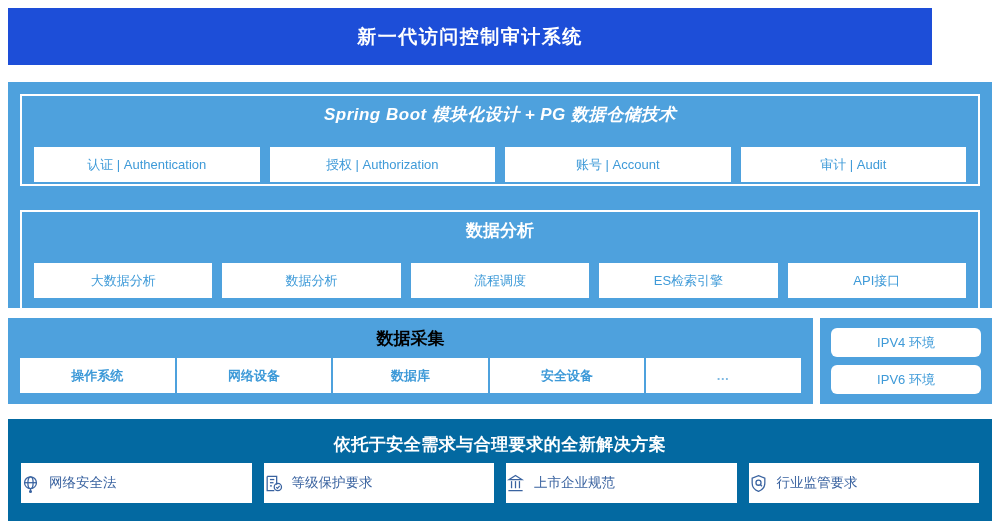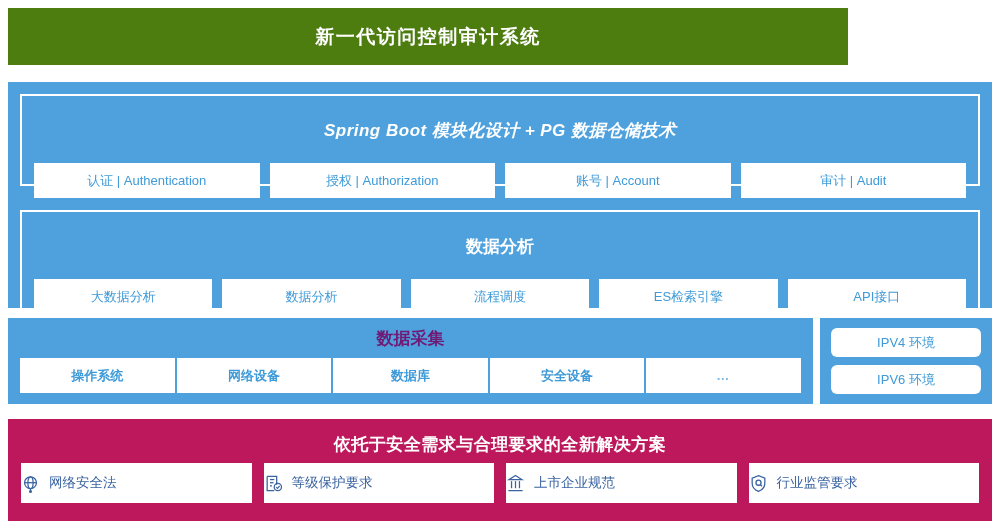--- a/index.html
+++ b/index.html
@@ -8,22 +8,22 @@
     background: #ffffff;
     font-family: "Liberation Sans", "DejaVu Sans", sans-serif;
     overflow: hidden;
   }
   .page { position: relative; width: 1000px; height: 529px; }
 
   
   .header {
     position: absolute;
     left: 8px; top: 8px;
-    width: 840px; height: 57px;
-    background: #4d7c0f;
+    width: 924px; height: 57px;
+    background: #1d4ed8;
     display: flex; align-items: center; justify-content: center;
   }
   .header-title {
     color: #ffffff;
     font-size: 19px;
     font-weight: bold;
     letter-spacing: 1.5px;
   }
 
   
@@ -31,40 +31,39 @@
     position: absolute;
     left: 8px;
     width: 984px;
     background: #4ea1dd;
   }
   .band-upper { top: 82px; height: 226px; }
   .band-collect { top: 318px; height: 86px; width: 805px; }
   .band-ipv { top: 318px; height: 86px; left: 820px; width: 172px; }
   .band-bottom {
     top: 419px; height: 102px; width: 984px; left: 8px;
-    background: #be185d;
+    background: #0369a1;
   }
 
   
   .group {
     position: absolute;
     border: 2px solid #ffffff;
   }
   .group-spring { left: 12px; top: 12px; right: 12px; height: 92px; }
   .group-analytic { left: 12px; top: 128px; right: 12px; height: 114px; }
 
   .group-title {
     width: 100%;
     text-align: center;
     color: #ffffff;
     font-size: 17px;
     font-weight: bold;
     padding-top: 8px;
     line-height: 1.3;
-    margin-top: 16px;
   }
   .group-title.italic { font-style: italic; letter-spacing: 0.5px; }
 
   
   .chip-row {
     display: flex;
     gap: 10px;
     padding: 12px 12px;
     margin-top: 9px;
   }
@@ -79,21 +78,21 @@
     font-size: 13px;
     white-space: nowrap;
   }
   .chip.dim { color: #7fb9e2; letter-spacing: 2px; }
 
   
   .collect-title {
     position: absolute;
     left: 0; top: 9px; width: 100%;
     text-align: center;
-    color: #701a75;
+    color: #000000;
     font-size: 17px;
     font-weight: bold;
   }
   .collect-row {
     position: absolute;
     left: 12px; right: 12px; top: 40px;
     display: flex;
     gap: 2px;
     font-weight: bold;
   }

